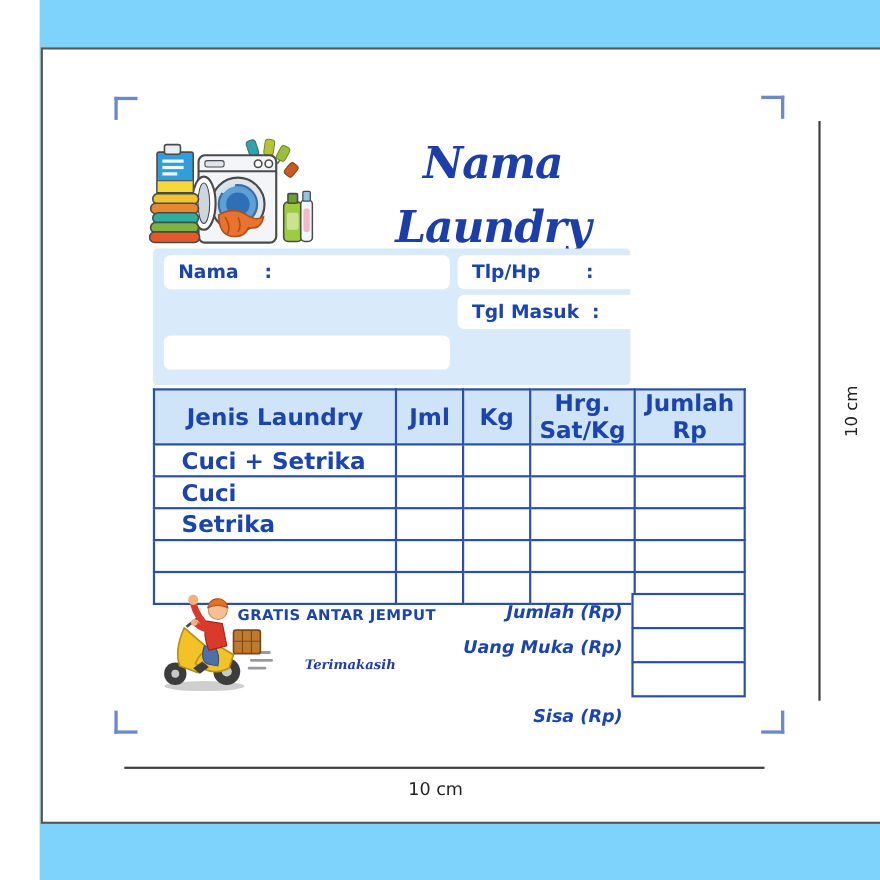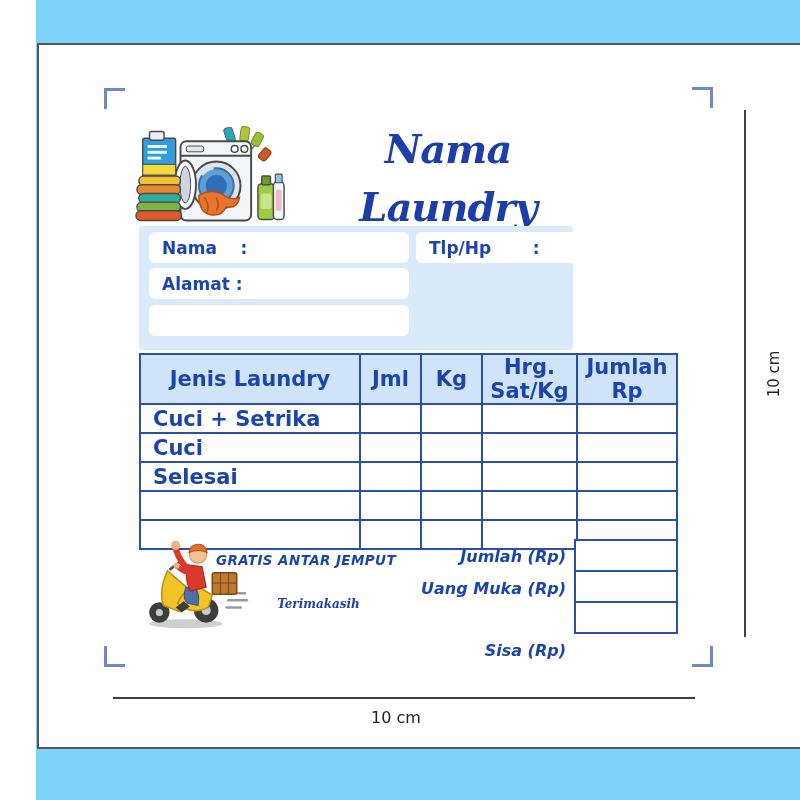--- a/index.html
+++ b/index.html
@@ -27,34 +27,34 @@
          font-weight:bold;font-size:17px;color:#1c44ad;white-space:pre;}
   .f-l{left:10px;width:260px;}
   .f-r{left:277px;width:256px;}
   .row1{top:6px;} .row2{top:42px;} .row3{top:79px;}
   
   table.laundry{position:absolute;left:103px;top:353px;border-collapse:collapse;
         table-layout:fixed;width:537px;}
   table.laundry th,table.laundry td{border:2px solid #2b4fa8;height:29px;box-sizing:border-box;
         font-size:21px;color:#1c44ad;font-weight:bold;padding:0;}
   table.laundry th{background:#cfe4f8;text-align:center;font-weight:bold;}
-  table.laundry td.jenis{text-align:left;padding-left:12px;background:#fff;}
+  table.laundry td.jenis{text-align:left;padding-left:24px;background:#fff;}
   table.laundry td{background:#fff;}
   
   .totals{position:absolute;left:538px;top:539px;width:104px;}
   .total-box{height:33px;background:#fff;border:2px solid #2b4fa8;box-sizing:border-box;
         margin-top:-2px;font-size:15px;color:#1c44ad;display:flex;align-items:center;padding-left:8px;}
   .total-box:first-child{margin-top:0;}
   .total-label{position:absolute;left:300px;width:230px;height:32px;line-height:32px;
         text-align:right;font-weight:bold;font-size:16px;color:#1c44ad;font-style:italic;}
   .tlab1{top:541px;} .tlab2{top:573px;} .tlab3{top:635px;}
   
   .illu-scooter{position:absolute;left:103px;top:536px;width:114px;height:94px;}
   .promo{position:absolute;left:180px;top:552px;font-size:13.5px;font-weight:bold;
-        color:#1c44ad;letter-spacing:.4px;font-style:italic;}
+        color:#1c44ad;letter-spacing:.4px;}
   .thanks{position:absolute;left:190px;top:597px;width:185px;text-align:center;
         font-family:"DejaVu Serif","Liberation Serif",serif;font-style:italic;font-weight:bold;
         font-size:12px;color:#1e3eaa;}
   .tagline{position:absolute;left:130px;top:630px;font-size:13.5px;font-weight:bold;color:#1c44ad;}
   
   .dim-line-v{position:absolute;left:708px;top:110px;width:2px;height:527px;background:#3f3f42;}
   .dim-line-h{position:absolute;left:77px;top:697px;width:582px;height:2px;background:#3f3f42;}
   .dim-label-right{position:absolute;left:711px;top:347px;width:54px;height:54px;
         display:flex;align-items:center;justify-content:center;transform:rotate(-90deg);
         font-size:15px;color:#222;}
@@ -114,23 +114,23 @@
       <rect x="143" y="58" width="11" height="39" rx="4" fill="#f4f7fa" stroke="#4a4a4a" stroke-width="1.5"></rect>
       <rect x="145" y="50" width="7" height="9" rx="1" fill="#8fc3e8" stroke="#4a4a4a" stroke-width="1.2"></rect>
       <rect x="145.5" y="66" width="6" height="22" rx="2" fill="#f2bac9"></rect>
     </svg>
   </div>
 
   <div class="title">Nama Laundry</div>
 
   <div class="panel">
     <div class="field f-l row1">Nama    :</div>
-    <div class="field f-l row2">Alamat :</div>
     <div class="field f-l row3"></div>
     <div class="field f-r row1">Tlp/Hp       :</div>
+    <div class="field f-r row2">Tgl Masuk  :</div>
   </div>
 
   <table class="laundry">
     <colgroup>
         <col style="width:220px">
         <col style="width:61px">
         <col style="width:61px">
         <col style="width:95px">
         <col style="width:100px">
       </colgroup>
@@ -152,21 +152,21 @@
         <td></td>
       </tr>
       <tr>
         <td class="jenis">Cuci</td>
         <td></td>
         <td></td>
         <td></td>
         <td></td>
       </tr>
       <tr>
-        <td class="jenis">Selesai</td>
+        <td class="jenis">Setrika</td>
         <td></td>
         <td></td>
         <td></td>
         <td></td>
       </tr>
       <tr>
         <td class="jenis"></td>
         <td></td>
         <td></td>
         <td></td>

